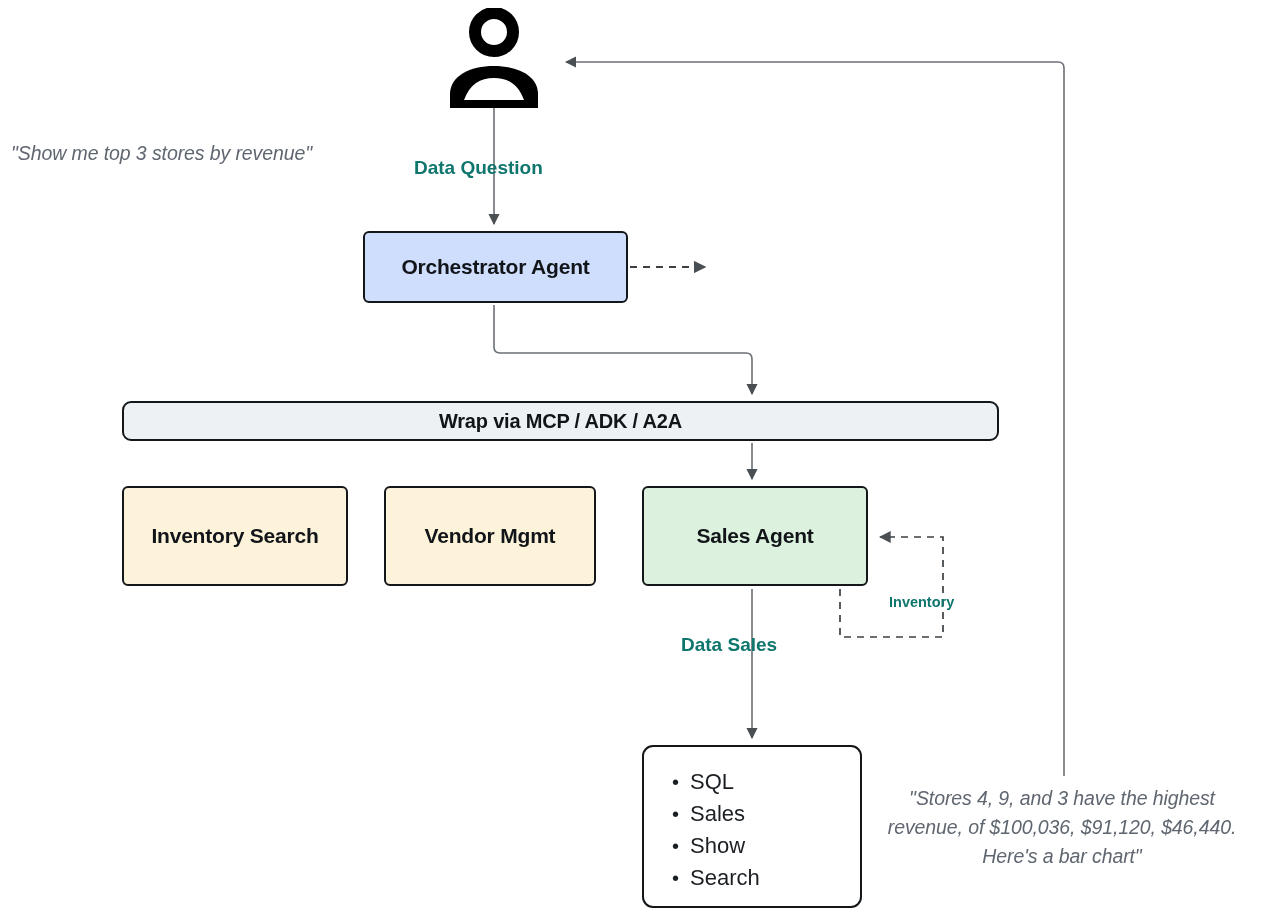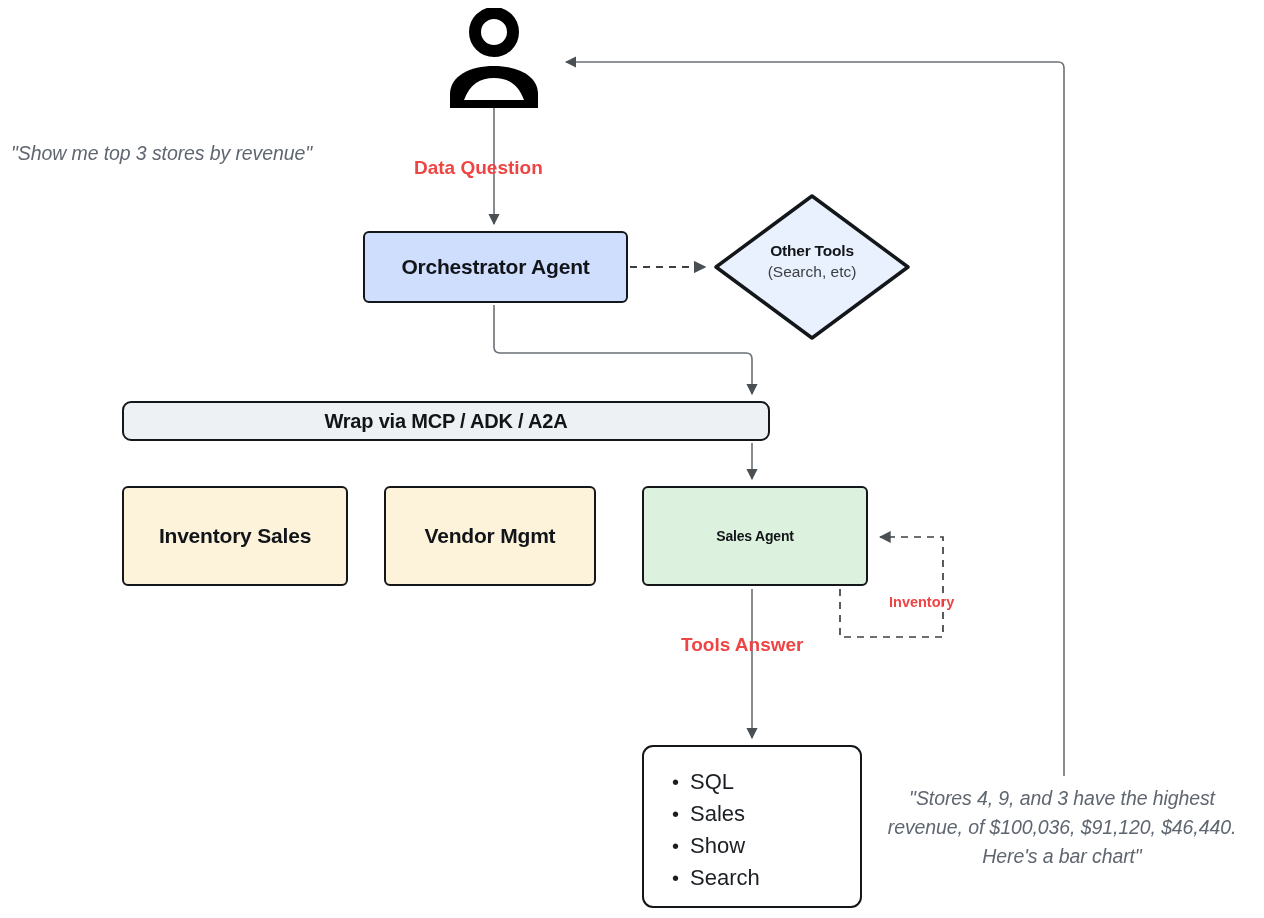--- a/index.html
+++ b/index.html
@@ -42,21 +42,21 @@
     left: 363px;
     top: 231px;
     width: 265px;
     height: 72px;
     background: #cfdefc;
     font-size: 21px;
   }
   .node-wrap {
     left: 122px;
     top: 401px;
-    width: 648px;
+    width: 877px;
     height: 40px;
     background: #eef1f3;
     font-size: 20px;
     border-radius: 9px;
   }
   .node-inventory {
     left: 122px;
     top: 486px;
     width: 226px;
     height: 100px;
@@ -70,21 +70,21 @@
     height: 100px;
     background: #fdf3da;
     font-size: 21px;
   }
   .node-sales {
     left: 642px;
     top: 486px;
     width: 226px;
     height: 100px;
     background: #ddf2de;
-    font-size: 14px;
+    font-size: 21px;
   }
   .node-outputs {
     left: 642px;
     top: 745px;
     width: 220px;
     height: 163px;
     background: #ffffff;
     display: block;
     border-radius: 11px;
   }
@@ -133,21 +133,21 @@
     letter-spacing: -0.2px;
   }
   .diamond-sub {
     font-size: 15.5px;
     font-weight: normal;
     color: #3c4043;
     line-height: 22px;
   }
   .edge-label {
     position: absolute;
-    color: #ef4444;
+    color: #0f766e;
     font-weight: bold;
     white-space: nowrap;
   }
   .lbl-data-question {
     left: 414px;
     top: 157px;
     font-size: 19px;
   }
   .lbl-data-answer {
     left: 681px;
@@ -227,39 +227,30 @@
   <div class="quote quote-question">"Show me top 3 stores by revenue"</div>
 
   <div class="quote quote-answer">
     <div>"Stores 4, 9, and 3 have the highest</div>
     <div>revenue, of $100,036, $91,120, $46,440.</div>
     <div>Here's a bar chart"</div>
   </div>
 
   <div class="edge-label lbl-data-question">Data Question</div>
 
-  <div class="edge-label lbl-data-answer">Tools Answer</div>
+  <div class="edge-label lbl-data-answer">Data Sales</div>
 
   <div class="edge-label lbl-reasoning">Inventory</div>
 
   <div class="node node-orchestrator">Orchestrator Agent</div>
 
-  <div class="diamond-wrap">
-    <svg width="200" height="150" viewBox="0 0 200 150">
-      <path d="M 100 4 L 196 75 L 100 146 L 4 75 Z" fill="#eaf1fe" stroke="#14171a" stroke-width="3.5" stroke-linejoin="round"></path>
-    </svg>
-    <div class="diamond-label">
-      <div class="diamond-title">Other Tools</div>
-      <div class="diamond-sub">(Search, etc)</div>
-    </div>
-  </div>
 
   <div class="node node-wrap">Wrap via MCP / ADK / A2A</div>
 
-  <div class="node node-inventory">Inventory Sales</div>
+  <div class="node node-inventory">Inventory Search</div>
 
   <div class="node node-vendor">Vendor Mgmt</div>
 
   <div class="node node-sales">Sales Agent</div>
 
   <div class="node node-outputs">
     <ul class="outputs-list">
       <li>SQL</li>
       <li>Sales</li>
       <li>Show</li>

